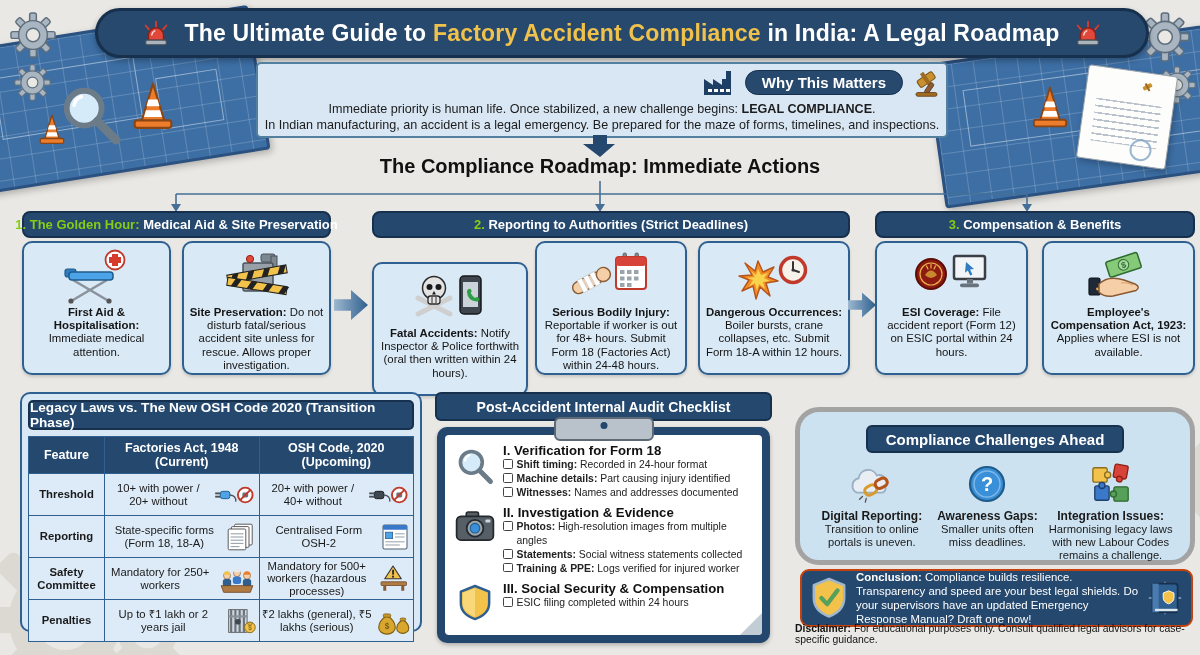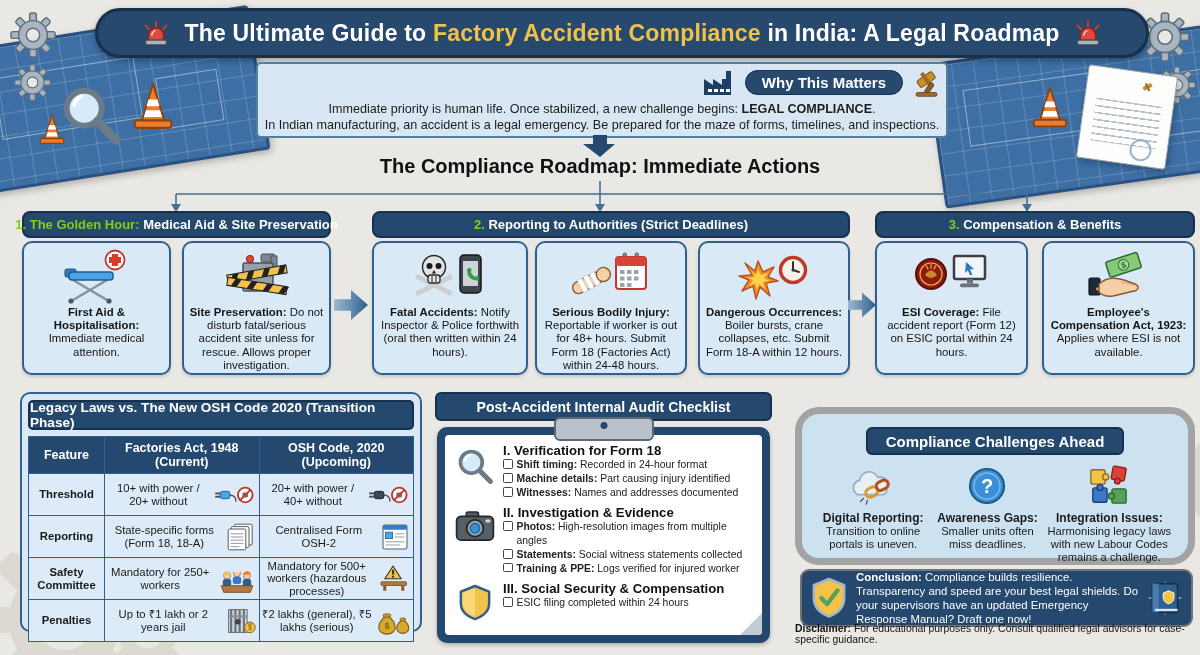--- a/index.html
+++ b/index.html
@@ -80,30 +80,30 @@
   .fold{position:absolute;right:0;bottom:0;width:0;height:0;
       border-left:22px solid transparent;border-bottom:22px solid #c2ccd4;}
   .ck-group{display:flex;gap:6px;margin-bottom:5px;}
   .ck-icon{width:44px;flex:none;display:flex;justify-content:center;align-items:flex-start;padding-top:3px;}
   .ck-head{font-size:13.2px;font-weight:bold;color:#111;line-height:1.15;}
   .ck-item{font-size:10.4px;line-height:1.34;color:#222;display:flex;align-items:baseline;}
   .ckbox{flex:none;display:inline-block;width:7.5px;height:7.5px;border:1.2px solid #444;
       border-radius:1.5px;margin-right:4px;position:relative;top:0.5px;}
 
   .ch-panel{left:795px;top:407px;width:400px;height:158px;background:#cde2f1;
-      border:7px solid #a3a3a3;border-radius:24px;box-sizing:border-box;}
+      border:5px solid #a3a3a3;border-radius:24px;box-sizing:border-box;}
   .ch-title{margin:13px auto 0 auto;width:258px;height:28px;font-size:15px;}
   .ch-row{display:flex;justify-content:space-between;padding:9px 14px 0 14px;}
   .ch-item{width:122px;display:flex;flex-direction:column;align-items:center;text-align:center;}
   .ch-item .ic{height:44px;display:flex;align-items:center;justify-content:center;}
   .ch-item .lead{font-weight:bold;font-size:12px;margin-top:3px;}
   .ch-item .tx{font-size:11.2px;line-height:1.14;}
 
   .conc-box{left:800px;top:569px;width:393px;height:58px;background:#24486e;
-      border:2px solid #737373;border-radius:9px;box-sizing:border-box;display:flex;
+      border:2px solid #c2410c;border-radius:9px;box-sizing:border-box;display:flex;
       align-items:center;gap:8px;padding:4px 8px;}
   .conc-text{flex:1;color:#fff;font-size:11.4px;line-height:1.25;}
   .disclaimer{left:795px;top:623px;width:402px;text-align:left;font-size:10.4px;color:#111;}
 
   b{font-weight:bold;}
 </style>
 </head>
 <body>
 
 <svg width="0" height="0" style="position:absolute">
@@ -325,21 +325,21 @@
   <svg class="abs z1" style="left:334px;top:286px;" width="34" height="38" viewBox="0 0 36 38">
     <defs>
         <linearGradient id="ag" x1="0" y1="0" x2="1" y2="0">
           <stop offset="0" stop-color="#9db8cf"></stop>
           <stop offset="1" stop-color="#2e5f8e"></stop>
         </linearGradient>
       </defs>
     <polygon points="0,13 18,13 18,3 36,19 18,35 18,25 0,25" fill="url(#ag)"></polygon>
   </svg>
 
-  <div class="abs z1 card" style="left:372px;width:156px;">
+  <div class="abs z1 card" style="left:372px;width:156px;margin-top:21px;">
     <div class="ic">
       <svg width="84" height="56" viewBox="0 0 84 56">
         <g stroke="#cfcfcf" stroke-width="5" stroke-linecap="round">
           <line x1="10" y1="44" x2="42" y2="28"></line>
             <line x1="42" y1="44" x2="10" y2="28"></line>
         </g>
         <circle cx="26" cy="18" r="11.5" fill="#e3e3e3" stroke="#2b2b2b" stroke-width="1.5"></circle>
         <rect x="20" y="26" width="12" height="8" rx="2.5" fill="#e3e3e3" stroke="#2b2b2b" stroke-width="1.3"></rect>
         <circle cx="21.5" cy="17" r="3" fill="#1a1a1a"></circle>
           <circle cx="30.5" cy="17" r="3" fill="#1a1a1a"></circle>

